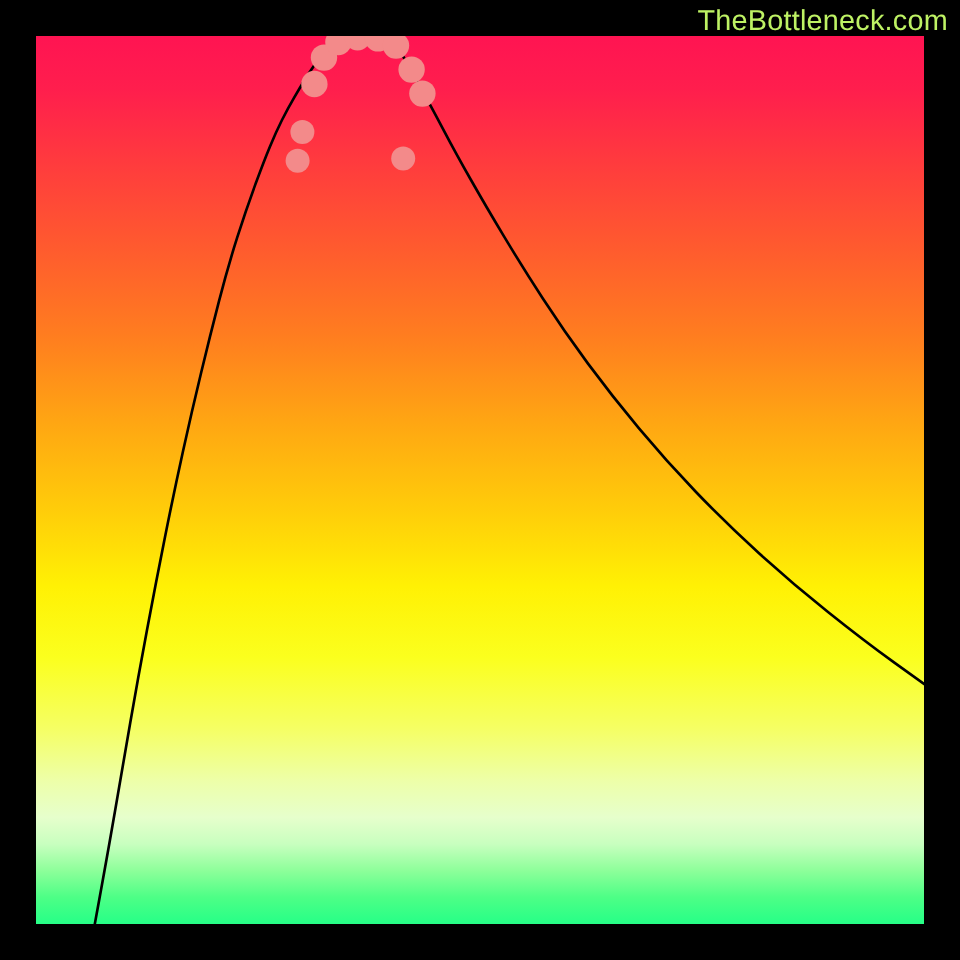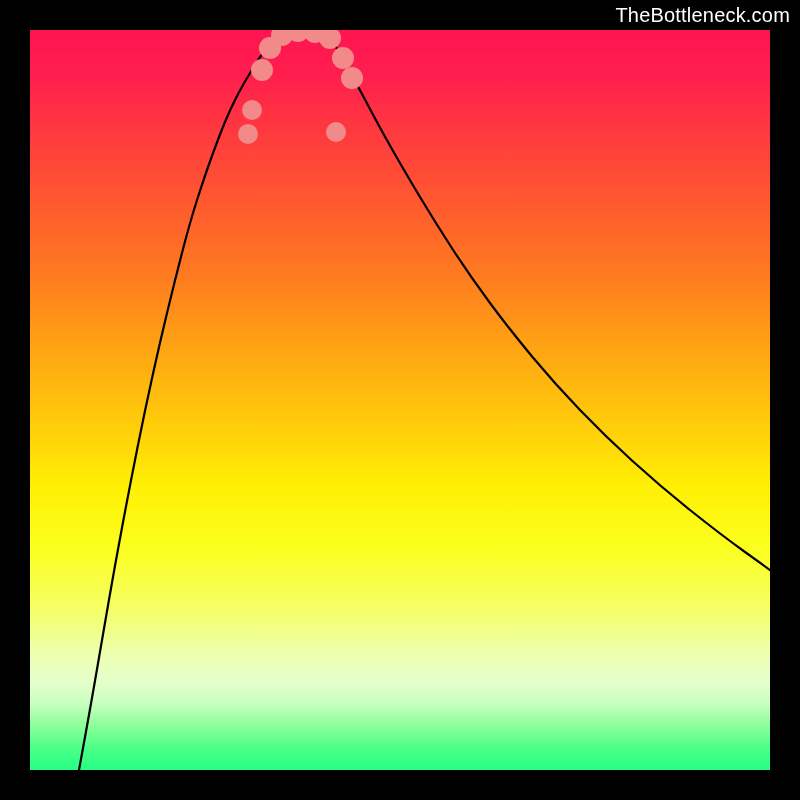--- a/index.html
+++ b/index.html
@@ -49,22 +49,22 @@
     );
   }
   .svg-layer {
     position: absolute;
     inset: 0;
   }
   .watermark {
     position: absolute;
     top: 4px;
     right: 10px;
-    color: #ffffff;
-    font-size: 20px;
+    color: #bef264;
+    font-size: 24px;
     letter-spacing: 0.2px;
     user-select: none;
   }
 </style>
 </head>
 <body>
 
 <div class="frame">
   <div class="plot">
     <div class="gradient"></div>

